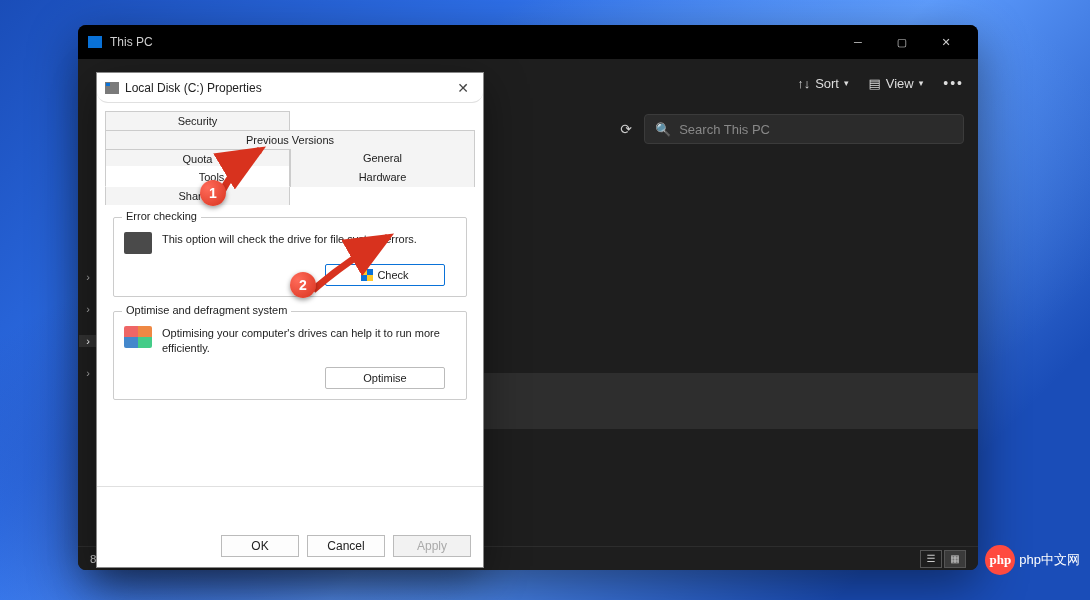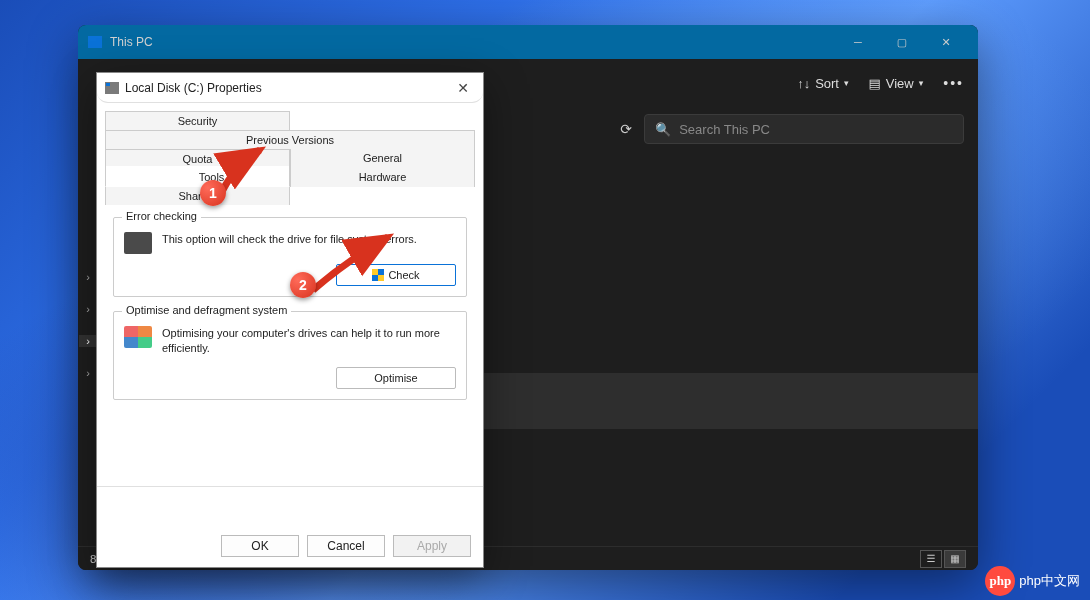--- a/index.html
+++ b/index.html
@@ -3,21 +3,21 @@
 <meta charset="utf-8">
 <style>
 * { margin:0; padding:0; box-sizing:border-box; font-family:"Segoe UI",Arial,sans-serif; }
 body { width:1090px; height:600px; background:linear-gradient(135deg,#1a4db8 0%,#2e6fe8 30%,#5e9dff 55%,#1a4db8 85%); overflow:hidden; position:relative; }
 body::before{content:"";position:absolute;inset:0;background:
   radial-gradient(ellipse 600px 400px at 70% 30%,rgba(120,180,255,.4) 0%,transparent 60%),
   radial-gradient(ellipse 500px 350px at 20% 80%,rgba(30,60,150,.6) 0%,transparent 60%);}
 
 
 .explorer{position:absolute;left:78px;top:25px;width:900px;height:545px;background:#1e1e1e;border-radius:8px;box-shadow:0 15px 50px rgba(0,0,0,.45);color:#e6e6e6;display:flex;flex-direction:column;overflow:hidden;}
-.titlebar{display:flex;align-items:center;height:34px;padding:0 10px;font-size:12px;background:#0369a1;}
+.titlebar{display:flex;align-items:center;height:34px;padding:0 10px;font-size:12px;background:#000000;}
 .titlebar .pc-icon{width:14px;height:12px;background:#0a72d8;margin-right:8px;}
 .titlebar .title{color:#d0d0d0;}
 .winctl{margin-left:auto;display:flex;}
 .winctl div{width:44px;height:32px;display:flex;align-items:center;justify-content:center;color:#ccc;font-size:11px;}
 
 
 .toolbar{display:flex;align-items:center;height:48px;padding:0 14px;gap:20px;font-size:13px;color:#ddd;}
 .toolbar .spacer{flex:1;}
 .tb-item{display:flex;align-items:center;gap:5px;}
 .tb-item .chev{font-size:9px;}
@@ -71,34 +71,34 @@
 .tab.row2{border-top:none;}
 .tab.active{background:#fff;position:relative;z-index:2;border-bottom:1px solid #fff;margin-top:-2px;padding-top:5px;padding-left:28px;}
 .tabbody{flex:1;margin:0 8px;padding:12px 8px 0 8px;background:#fff;}
 
 .group{border:1px solid #ccc;border-radius:2px;padding:14px 10px 10px 10px;margin-bottom:14px;position:relative;}
 .group .legend{position:absolute;top:-8px;left:8px;background:#fff;padding:0 4px;font-size:11px;}
 .grow{display:flex;gap:10px;align-items:flex-start;}
 .grow .ico{width:28px;height:22px;background:#4a4a4a;border-radius:2px;flex-shrink:0;position:relative;}
 .grow .ico.defrag{background:conic-gradient(#e84 0 25%,#4c8 0 50%,#48c 0 75%,#e66 0);}
 .grow .txt{font-size:11px;line-height:1.4;}
-.gbtn{display:block;margin:10px 0 0 auto;width:120px;height:22px;border:1px solid #0a72d8;background:#fff;font-size:11px;text-align:center;line-height:20px;border-radius:2px;}
+.gbtn{display:block;margin:10px 11px 0 auto;width:120px;height:22px;border:1px solid #0a72d8;background:#fff;font-size:11px;text-align:center;line-height:20px;border-radius:2px;}
 .gbtn .shield{display:inline-block;width:12px;height:12px;vertical-align:-2px;margin-right:4px;background:conic-gradient(#0a72d8 0 25%,#ffca28 0 50%,#0a72d8 0 75%,#ffca28 0);}
 .gbtn.plain{border-color:#bbb;}
 
 .dbtns{display:flex;gap:8px;padding:10px 12px;justify-content:flex-end;border-top:1px solid #e0e0e0;background:#fff;}
 .dbtns .b{width:78px;height:22px;border:1px solid #bbb;background:#fdfdfd;font-size:12px;line-height:20px;text-align:center;margin-top:38px;}
 .dbtns .b.disabled{color:#aaa;background:#f2f2f2;}
 
 
 .badge{position:absolute;width:26px;height:26px;border-radius:50%;background:radial-gradient(circle at 30% 30%,#ff6b5a,#d8321e);color:#fff;font-size:14px;font-weight:600;display:flex;align-items:center;justify-content:center;box-shadow:0 2px 5px rgba(0,0,0,.4);z-index:90;}
 .arrow-svg{position:absolute;z-index:89;pointer-events:none;}
 
 
-.wm{position:absolute;right:10px;bottom:4px;display:flex;align-items:center;gap:4px;color:#fff;font-size:13px;}
+.wm{position:absolute;right:10px;bottom:25px;display:flex;align-items:center;gap:4px;color:#fff;font-size:13px;}
 .wm .e{width:30px;height:30px;border-radius:50%;background:#ff4a3f;display:flex;align-items:center;justify-content:center;font-family:Georgia,serif;font-size:13px;font-weight:700;}
 </style>
 </head>
 <body>
 
 <div class="explorer">
   <div class="titlebar">
     <div class="pc-icon"></div>
     <div class="title">This PC</div>
     <div class="winctl">

